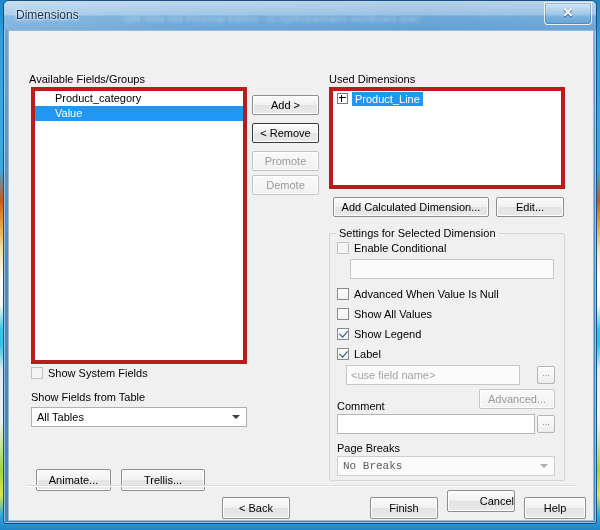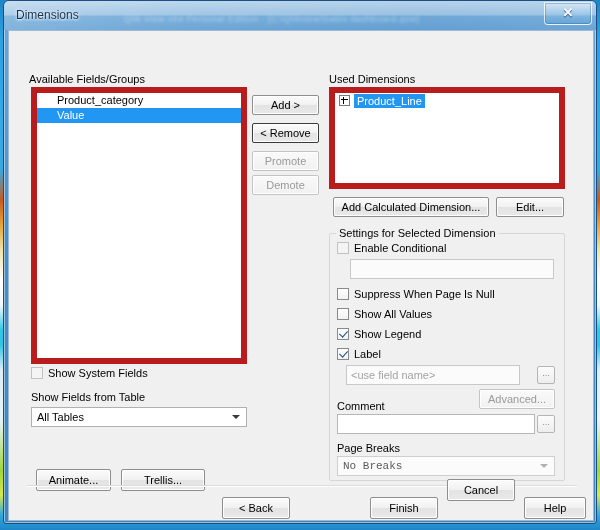--- a/index.html
+++ b/index.html
@@ -111,21 +111,21 @@
   
   .lbl {
     position: absolute;
     font-size: 11px;
     color: #000;
     white-space: nowrap;
   }
   .listbox {
     position: absolute;
     background: #fff;
-    border: 6px solid #b91c1c;
+    border: 4px solid #b91c1c;
     box-sizing: border-box;
     overflow: hidden;
   }
   .list-item {
     height: 15px;
     line-height: 15px;
     padding-left: 20px;
     font-size: 11px;
     color: #000;
     white-space: nowrap;
@@ -372,21 +372,21 @@
 
     <div class="checkrow" style="left:328px; top:211px;">
       <span class="cb disabled"></span>
       <span class="cb-label">Enable Conditional</span>
     </div>
 
     <div class="textinput dimmed" style="left:341px; top:228px; width:204px; height:20px;"></div>
 
     <div class="checkrow" style="left:328px; top:257px;">
       <span class="cb"></span>
-      <span class="cb-label">Suppress When Page Is Null</span>
+      <span class="cb-label">Advanced When Value Is Null</span>
     </div>
 
     <div class="checkrow" style="left:328px; top:277px;">
       <span class="cb"></span>
       <span class="cb-label">Show All Values</span>
     </div>
 
     <div class="checkrow" style="left:328px; top:297px;">
       <span class="cb checked"></span>
       <span class="cb-label">Show Legend</span>
@@ -416,18 +416,18 @@
       <span class="combo-arrow dim"></span>
     </div>
 
     <div class="hr" style="left:18px; top:454px; width:550px;"></div>
 
     <div class="btn" style="left:213px; top:466px; width:68px; height:22px; line-height:20px;">&lt; Back</div>
 
 
     <div class="btn" style="left:361px; top:466px; width:68px; height:22px; line-height:20px;">Finish</div>
 
-    <div class="btn" style="left:438px; top:448px; width:68px; height:22px; line-height:20px;">Cancel</div>
+    <div class="btn" style="left:438px; top:459px; width:68px; height:22px; line-height:20px;text-align:right;">Cancel</div>
 
     <div class="btn" style="left:515px; top:466px; width:62px; height:22px; line-height:20px;">Help</div>
 
   </div>
 </div>
 
 </body></html>

